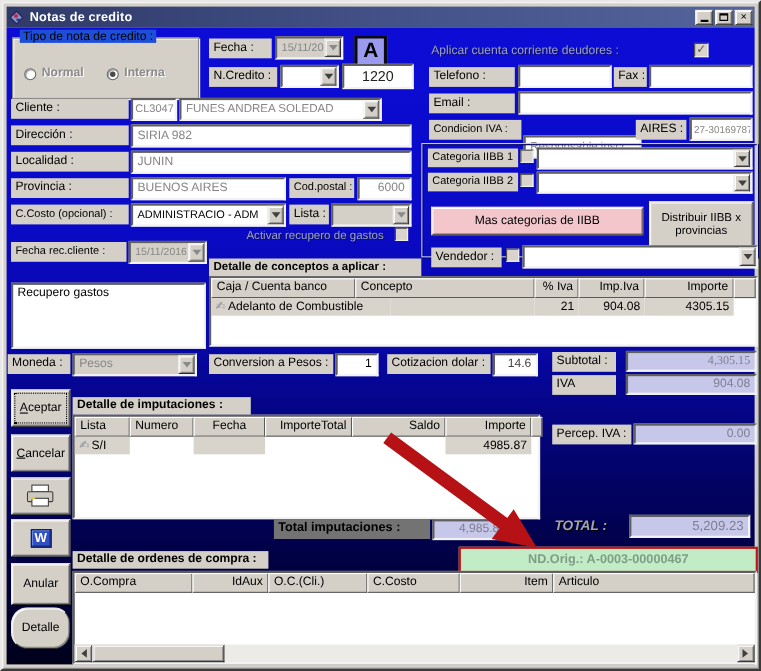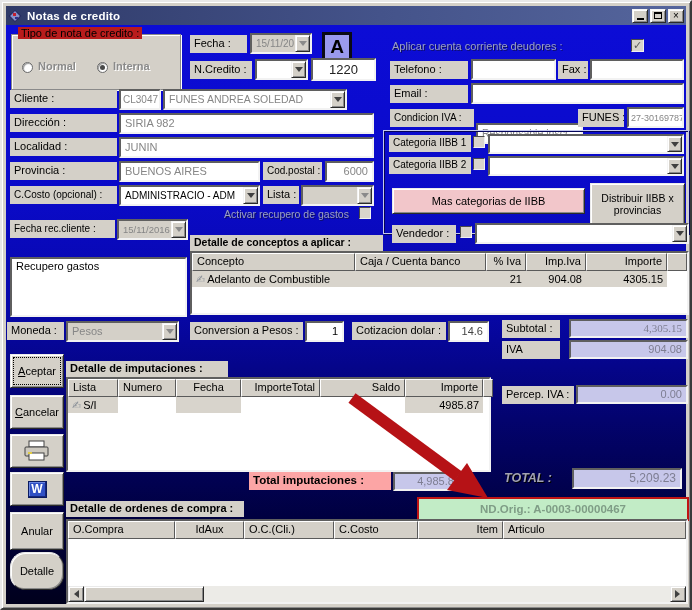--- a/index.html
+++ b/index.html
@@ -46,21 +46,21 @@
   .check{position:absolute;background:#d8d4cc;width:13px;height:13px;
     border-top:1px solid #4a4a4a;border-left:1px solid #4a4a4a;
     border-right:1px solid #f0f0f0;border-bottom:1px solid #f0f0f0;
     display:flex;align-items:center;justify-content:center;font-size:11px;color:#5a5a5a;line-height:11px;}
   .radio{position:absolute;width:11px;height:11px;border-radius:50%;background:#fff;
     border:1px solid #6a6a6a;box-shadow:inset 1px 1px 1px #9a9a9a;}
   .radio .dot{position:absolute;left:2px;top:2px;width:5px;height:5px;border-radius:50%;background:#4a4a4a;}
   .rlabel{position:absolute;color:#8a8a8a;font-size:11px;font-weight:bold;text-shadow:1px 1px 0 #fff;}
   .group{position:absolute;background:#d4d0c8;border:1px solid #8a8a8a;
     box-shadow:inset 1px 1px 0 #fff,1px 1px 0 #fff;}
-  .group-title{position:absolute;top:-8px;left:6px;background:#b91c1c;font-size:11px;
+  .group-title{position:absolute;top:-8px;left:6px;background:#1d4ed8;font-size:11px;
     color:#000;padding:0 3px;white-space:nowrap;}
   .frame3d{position:absolute;border:1px solid #c4c8ee;box-shadow:inset 1px 1px 0 #04045a,1px 1px 0 #04045a;}
   .tbl{position:absolute;background:#fff;}
   .thead{display:flex;height:18px;}
   .th{background:#d4d0c8;border:1px solid;border-color:#fff #5a5a5a #5a5a5a #fff;
     font-size:11px;color:#000;padding:1px 4px;white-space:nowrap;overflow:hidden;flex-shrink:0;}
   .th.ra{text-align:right;}
   .trow{display:flex;height:16px;font-size:11px;color:#000;}
   .td{padding:0 4px;white-space:nowrap;overflow:hidden;flex-shrink:0;line-height:16px;}
   .td.ra{text-align:right;}
@@ -72,21 +72,21 @@
   .tri-right{width:0;height:0;border:4px solid transparent;border-left:5px solid #404040;margin-left:3px;}
   .thumb{width:120px;height:16px;}
   .atag{position:absolute;background:#9a9aee;border:3px solid #0a0a14;color:#000;
     font-weight:bold;font-size:19px;display:flex;align-items:center;justify-content:center;}
   .ndbox{position:absolute;background:#c2ecc6;border:2px solid #c01414;color:#7f9d86;
     font-weight:bold;font-size:11.5px;display:flex;align-items:center;justify-content:center;white-space:nowrap;}
   .focus-dotted{outline:1px dotted #000;outline-offset:-4px;}
   .wicon{width:19px;height:17px;background:#3050c4;border:1px solid #0a1a60;color:#fff;
     font-weight:bold;font-size:12px;display:flex;align-items:center;justify-content:center;
     box-shadow:inset -1px -1px 0 #16267a,inset 1px 1px 0 #6a86e0;}
-  .totchip{position:absolute;background:#fca5a5;color:#000;font-weight:bold;font-size:11.5px;
+  .totchip{position:absolute;background:#737373;color:#000;font-weight:bold;font-size:11.5px;
     line-height:17px;padding:0 4px;height:18px;white-space:nowrap;}
   .totallab{position:absolute;color:#a2a2b2;font-style:italic;font-weight:bold;font-size:12.5px;
     text-shadow:1px 1px 0 #000;white-space:nowrap;}
 </style>
 </head>
 <body>
 
 <div class="window">
 
   <div class="titlebar">
@@ -145,21 +145,21 @@
   <div class="chip" style="left:388px;top:59px;width:78px;">Telefono :</div>
   <div class="inp sunken" style="left:469px;top:57px;width:85px;height:21px;"></div>
   <div class="chip" style="left:556px;top:59px;width:30px;">Fax :</div>
   <div class="inp sunken" style="left:588px;top:57px;width:94px;height:21px;"></div>
 
   <div class="chip" style="left:388px;top:83px;width:78px;">Email :</div>
   <div class="inp sunken" style="left:469px;top:81px;width:213px;height:21px;"></div>
 
   <div class="chip sm" style="left:388px;top:107px;width:84px;">Condicion IVA :</div>
   <div class="inp sunken dis" style="left:474px;top:105px;width:107px;height:21px;font-size:10.5px;margin-top:16px;">Responsable inscr</div>
-  <div class="chip" style="left:576px;top:107px;width:46px;">FUNES :</div>
+  <div class="chip" style="left:576px;top:107px;width:46px;">AIRES :</div>
   <div class="inp sunken dis" style="left:625px;top:105px;width:57px;height:21px;font-size:9px;padding:0 2px;line-height:18px;">27-30169787-8</div>
 
   <div class="chip" style="left:8px;top:88px;width:107px;">Cliente :</div>
   <div class="inp sunken dis" style="left:117px;top:87px;width:42px;height:21px;font-size:10px;padding:0 2px;">CL3047</div>
   <div class="inp sunken dis" style="left:161px;top:87px;width:184px;height:21px;font-size:10.5px;padding-right:16px;">
     <span>FUNES ANDREA SOLEDAD</span>
     <div class="dd">
         <div class="tri-down"></div>
       </div>
   </div>
@@ -226,22 +226,22 @@
     <div class="dd">
         <div class="tri-down"></div>
       </div>
   </div>
 
   <div class="inp sunken" style="left:8px;top:255px;width:177px;height:60px;line-height:14px;">Recupero gastos</div>
 
   <div class="chip b" style="left:188px;top:233px;width:193px;height:16px;line-height:15px;font-size:10.5px;">Detalle de conceptos a aplicar :</div>
   <div class="tbl sunken" style="left:188px;top:249px;width:499px;height:64px;">
     <div class="thead">
+      <div class="th" style="width:131px;">Caja / Cuenta banco</div>
       <div class="th" style="width:163px;">Concepto</div>
-      <div class="th" style="width:131px;">Caja / Cuenta banco</div>
       <div class="th ra" style="width:40px;">% Iva</div>
       <div class="th ra" style="width:60px;">Imp.Iva</div>
       <div class="th ra" style="width:81px;">Importe</div>
       <div class="th" style="flex:1;"></div>
     </div>
     <div class="trow">
       <div class="td hl" style="width:163px;"><span class="hand">✍</span><span>Adelanto de Combustible</span></div>
       <div class="td hl" style="width:131px;"></div>
       <div class="td hl ra" style="width:40px;">21</div>
       <div class="td hl ra" style="width:60px;">904.08</div>
@@ -316,21 +316,21 @@
   <div class="val sunken" style="left:391px;top:470px;width:73px;height:19px;">4,985.87</div>
   <div class="totallab" style="left:502px;top:469px;">TOTAL :</div>
   <div class="val sunken" style="left:570px;top:466px;width:110px;height:21px;font-size:12px;line-height:17px;">5,209.23</div>
 
   <div class="ndbox" style="left:415px;top:495px;width:272px;height:24px;">ND.Orig.: A-0003-00000467</div>
 
   <div class="chip b" style="left:64px;top:499px;width:178px;height:16px;line-height:15px;">Detalle de ordenes de compra :</div>
   <div class="tbl sunken" style="left:64px;top:517px;width:622px;height:85px;">
     <div class="thead">
       <div class="th" style="width:107px;">O.Compra</div>
-      <div class="th ra" style="width:69px;text-align:center;">IdAux</div>
+      <div class="th ra" style="width:69px;">IdAux</div>
       <div class="th" style="width:90px;">O.C.(Cli.)</div>
       <div class="th" style="width:84px;">C.Costo</div>
       <div class="th ra" style="width:85px;">Item</div>
       <div class="th" style="flex:1;">Articulo</div>
     </div>
     <div class="hscroll">
       <div class="sbtn raised">
           <div class="tri-left"></div>
         </div>
       <div class="thumb raised"></div>

